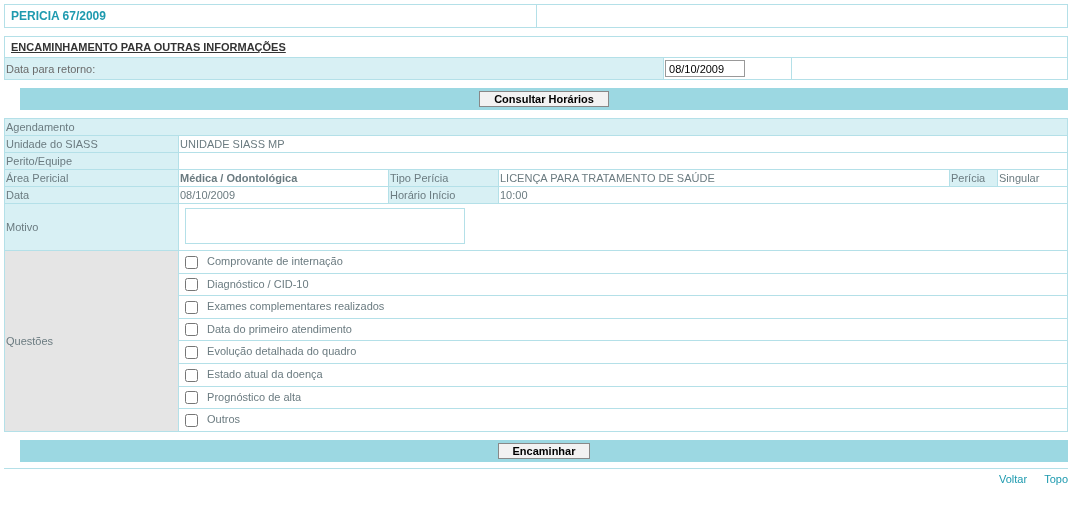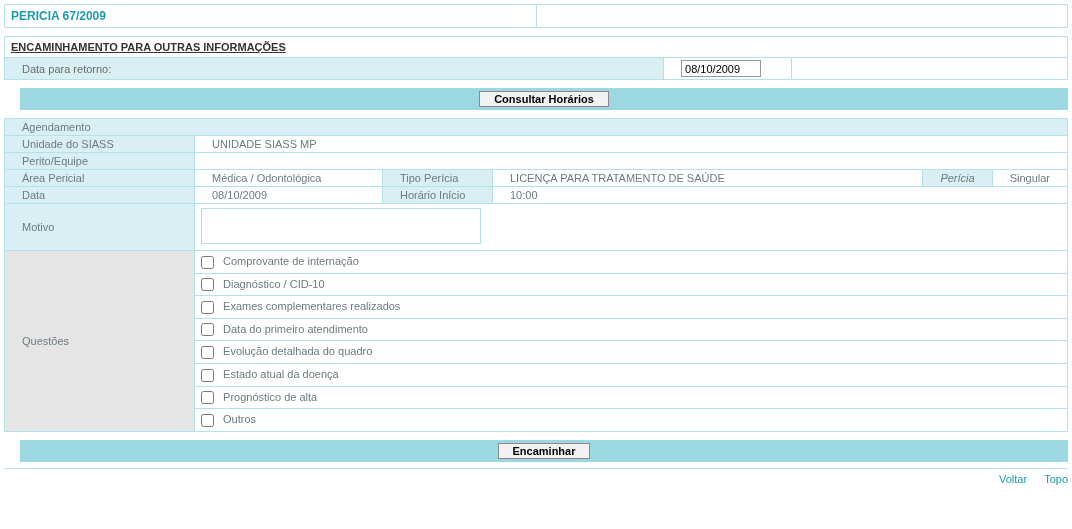--- a/index.html
+++ b/index.html
@@ -5,21 +5,21 @@
   * { box-sizing: border-box; margin: 0; padding: 0; }
   body {
     font-family: Verdana, Arial, sans-serif;
     font-size: 11px;
     color: #333;
     background: #fff;
     padding: 4px;
     width: 1072px;
   }
   table { border-collapse: collapse; width: 100%; }
-  td, th { border: 1px solid #b4e0e8; padding: 2px 17px; vertical-align: middle; text-align: left; font-weight: normal; }
+  td, th { border: 1px solid #b4e0e8; padding: 2px 1px; vertical-align: middle; text-align: left; font-weight: normal; }
 
   .header-row td { background: #fff; }
   .header-title { color: #1e9aaf; font-weight: bold; font-size: 12px; padding: 4px 6px; }
 
   .section-title td { background: #fff; font-weight: bold; color: #333; padding: 4px 6px; text-decoration: underline; }
 
   .label-cell { background: #d8f0f4; color: #6b6b6b; }
   .value-cell { background: #fff; color: #6b6b6b; }
   .tealgrey { color: #6b7b80; }
 
@@ -52,21 +52,21 @@
 
   .questoes-cell { background: #e5e5e5; color: #6b7b80; vertical-align: middle; }
   .check-row { background: #fff; padding: 4px 6px; }
   .check-row input { vertical-align: middle; margin-right: 6px; }
   .check-row label { color: #6b7b80; }
 
   .footer-links { text-align: right; padding-top: 4px; border-top: 1px solid #b4e0e8; margin-top: 6px;}
   .footer-links a { color: #1e9aaf; text-decoration: none; margin-left: 14px; font-size: 11px; }
 
   
-  .col-lbl { width: 190px; }
+  .col-lbl { width: 174px; }
 </style>
 </head>
 <body>
 
 <table>
   <tbody>
       <tr class="header-row">
     <td class="header-title" style="width:50%;">PERICIA 67/2009</td>
     <td style="width:50%;"></td>
   </tr>
@@ -106,24 +106,24 @@
   <tr>
     <td class="label-cell col-lbl tealgrey">Unidade do SIASS</td>
     <td class="value-cell tealgrey" colspan="5">UNIDADE SIASS MP</td>
   </tr>
   <tr>
     <td class="label-cell col-lbl tealgrey">Perito/Equipe</td>
     <td class="value-cell" colspan="5"></td>
   </tr>
   <tr>
     <td class="label-cell col-lbl tealgrey">Área Pericial</td>
-    <td class="value-cell tealgrey" style="width:188px;">Médica / Odontológica</td>
+    <td class="value-cell tealgrey" style="width:210px;font-weight:bold;">Médica / Odontológica</td>
     <td class="label-cell tealgrey" style="width:110px;margin-top:18px;">Tipo Perícia</td>
     <td class="value-cell tealgrey">LICENÇA PARA TRATAMENTO DE SAÚDE</td>
-    <td class="label-cell tealgrey" style="width:60px;font-style:italic;">Perícia</td>
+    <td class="label-cell tealgrey" style="width:48px;">Perícia</td>
     <td class="value-cell tealgrey" style="width:70px;">Singular</td>
   </tr>
   <tr>
     <td class="label-cell col-lbl tealgrey">Data</td>
     <td class="value-cell tealgrey">08/10/2009</td>
     <td class="label-cell tealgrey">Horário Início</td>
     <td class="value-cell tealgrey" colspan="3">10:00</td>
   </tr>
   <tr>
     <td class="label-cell col-lbl tealgrey">Motivo</td>

